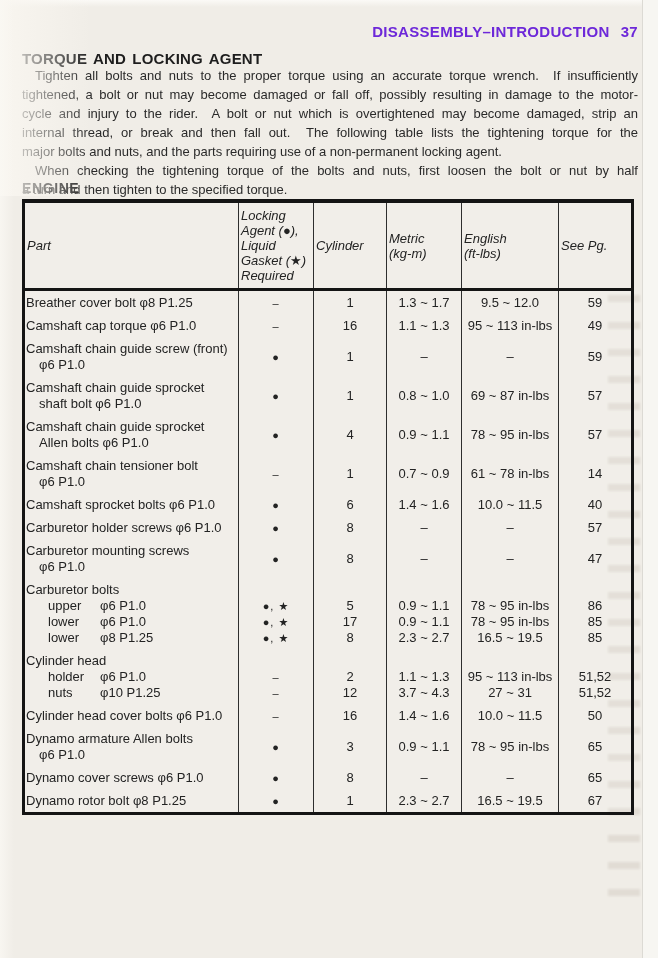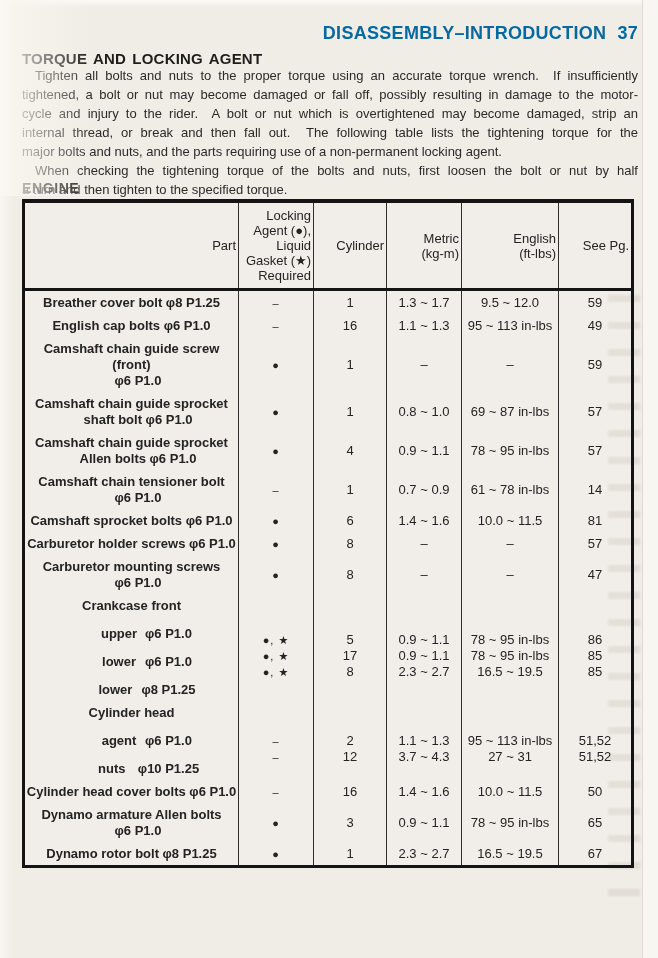--- a/index.html
+++ b/index.html
@@ -34,22 +34,22 @@
   .ghost-bleed {
     position:absolute; right:18px; top:295px; width:32px; height:612px;
     background:repeating-linear-gradient(180deg,
       rgba(145,130,108,0.15) 0px, rgba(145,130,108,0.15) 7px,
       transparent 7px, transparent 27px);
     filter:blur(1.3px); pointer-events:none;
   }
 
   .running-head {
     position:absolute; top:23px; left:22px; right:20px;
-    text-align:right; font-weight:bold; font-size:18px;
-    letter-spacing:0.3px; color:#0369a1; white-space:nowrap;
+    text-align:right; font-weight:bold; font-size:15px;
+    letter-spacing:0.3px; color:#6d28d9; white-space:nowrap;
   }
   .running-head .pgnum { margin-left:11px; }
 
   .sec-heading {
     position:absolute; top:50px; left:22px;
     font-weight:bold; font-size:15px; letter-spacing:0.2px; word-spacing:2px;
     color:#1d1d1d;
   }
 
   .intro {
@@ -70,34 +70,35 @@
     border-collapse:collapse; table-layout:fixed; width:609px;
     border:3px solid #141414; border-top-width:4px;
     background:rgba(255,255,255,0.10);
     font-size:13px; color:#232323;
   }
   col.c1 { width:215px; } col.c2 { width:75px; } col.c3 { width:73px; }
   col.c4 { width:75px; } col.c5 { width:97px; } col.c6 { width:74px; }
 
   table.engine th {
     font-weight:normal; font-size:13px; line-height:15px;
-    text-align:right; vertical-align:middle;
+    text-align:left; vertical-align:middle;
     padding:5px 2px; white-space:pre-line;
     border-bottom:3px solid #141414;
+    font-style:italic;
   }
   table.engine th + th, table.engine td + td { border-left:1.5px solid #2e2e2e; }
 
   table.engine td { vertical-align:middle; padding:3.5px 1px; }
-  td.c-part { text-align:center; padding-left:6px; padding-right:2px;font-weight:bold; }
+  td.c-part { text-align:left; padding-left:6px; padding-right:2px; }
   td.c-lock, td.c-qty, td.c-metric, td.c-english, td.c-pg { text-align:center; }
   td.c-lock { font-size:11px; letter-spacing:1px; }
 
   .pline { line-height:16px; white-space:pre-wrap; }
   .pline.cont { padding-left:13px; }
-  .pline.sub { padding-left:22px;margin-top:12px; }
+  .pline.sub { padding-left:22px; }
   .sub-n { display:inline-block; min-width:52px; }
   .vline { line-height:16px; }
 </style>
 </head>
 <body>
 
 <div class="edge-top"></div>
 <div class="edge-right"></div>
 <div class="ghost-bleed"></div>
 
@@ -153,21 +154,21 @@
             <div class="pline">Breather cover bolt φ8 P1.25</div>
           </td>
           <td class="c-lock">–</td>
           <td class="c-qty">1</td>
           <td class="c-metric">1.3 ~ 1.7</td>
           <td class="c-english">9.5 ~ 12.0</td>
           <td class="c-pg">59</td>
         </tr>
         <tr>
           <td class="c-part">
-            <div class="pline">English cap bolts φ6 P1.0</div>
+            <div class="pline">Camshaft cap torque φ6 P1.0</div>
           </td>
           <td class="c-lock">–</td>
           <td class="c-qty">16</td>
           <td class="c-metric">1.1 ~ 1.3</td>
           <td class="c-english">95 ~ 113 in-lbs</td>
           <td class="c-pg">49</td>
         </tr>
         <tr>
           <td class="c-part">
             <div class="pline">Camshaft chain guide screw (front)</div>
@@ -213,21 +214,21 @@
           <td class="c-pg">14</td>
         </tr>
         <tr>
           <td class="c-part">
             <div class="pline">Camshaft sprocket bolts φ6 P1.0</div>
           </td>
           <td class="c-lock">●</td>
           <td class="c-qty">6</td>
           <td class="c-metric">1.4 ~ 1.6</td>
           <td class="c-english">10.0 ~ 11.5</td>
-          <td class="c-pg">81</td>
+          <td class="c-pg">40</td>
         </tr>
         <tr>
           <td class="c-part">
             <div class="pline">Carburetor holder screws φ6 P1.0</div>
           </td>
           <td class="c-lock">●</td>
           <td class="c-qty">8</td>
           <td class="c-metric">–</td>
           <td class="c-english">–</td>
           <td class="c-pg">57</td>
@@ -238,21 +239,21 @@
             <div class="pline cont">φ6 P1.0</div>
           </td>
           <td class="c-lock">●</td>
           <td class="c-qty">8</td>
           <td class="c-metric">–</td>
           <td class="c-english">–</td>
           <td class="c-pg">47</td>
         </tr>
         <tr>
           <td class="c-part">
-            <div class="pline">Crankcase front</div>
+            <div class="pline">Carburetor bolts</div>
             <div class="pline sub"><span class="sub-n">upper</span>φ6 P1.0</div>
             <div class="pline sub"><span class="sub-n">lower</span>φ6 P1.0</div>
             <div class="pline sub"><span class="sub-n">lower</span>φ8 P1.25</div>
           </td>
           <td class="c-lock">
             <div class="vline">&nbsp;</div>
             <div class="vline">●, ★</div>
             <div class="vline">●, ★</div>
             <div class="vline">●, ★</div>
           </td>
@@ -277,21 +278,21 @@
           <td class="c-pg">
             <div class="vline">&nbsp;</div>
             <div class="vline">86</div>
             <div class="vline">85</div>
             <div class="vline">85</div>
           </td>
         </tr>
         <tr>
           <td class="c-part">
             <div class="pline">Cylinder head</div>
-            <div class="pline sub"><span class="sub-n">agent</span>φ6 P1.0</div>
+            <div class="pline sub"><span class="sub-n">holder</span>φ6 P1.0</div>
             <div class="pline sub"><span class="sub-n">nuts</span>φ10 P1.25</div>
           </td>
           <td class="c-lock">
             <div class="vline">&nbsp;</div>
             <div class="vline">–</div>
             <div class="vline">–</div>
           </td>
           <td class="c-qty">
             <div class="vline">&nbsp;</div>
             <div class="vline">2</div>
@@ -329,20 +330,30 @@
             <div class="pline cont">φ6 P1.0</div>
           </td>
           <td class="c-lock">●</td>
           <td class="c-qty">3</td>
           <td class="c-metric">0.9 ~ 1.1</td>
           <td class="c-english">78 ~ 95 in-lbs</td>
           <td class="c-pg">65</td>
         </tr>
         <tr>
           <td class="c-part">
+            <div class="pline">Dynamo cover screws φ6 P1.0</div>
+          </td>
+          <td class="c-lock">●</td>
+          <td class="c-qty">8</td>
+          <td class="c-metric">–</td>
+          <td class="c-english">–</td>
+          <td class="c-pg">65</td>
+        </tr>
+        <tr>
+          <td class="c-part">
             <div class="pline">Dynamo rotor bolt φ8 P1.25</div>
           </td>
           <td class="c-lock">●</td>
           <td class="c-qty">1</td>
           <td class="c-metric">2.3 ~ 2.7</td>
           <td class="c-english">16.5 ~ 19.5</td>
           <td class="c-pg">67</td>
         </tr>
       </tbody>
   </table>

